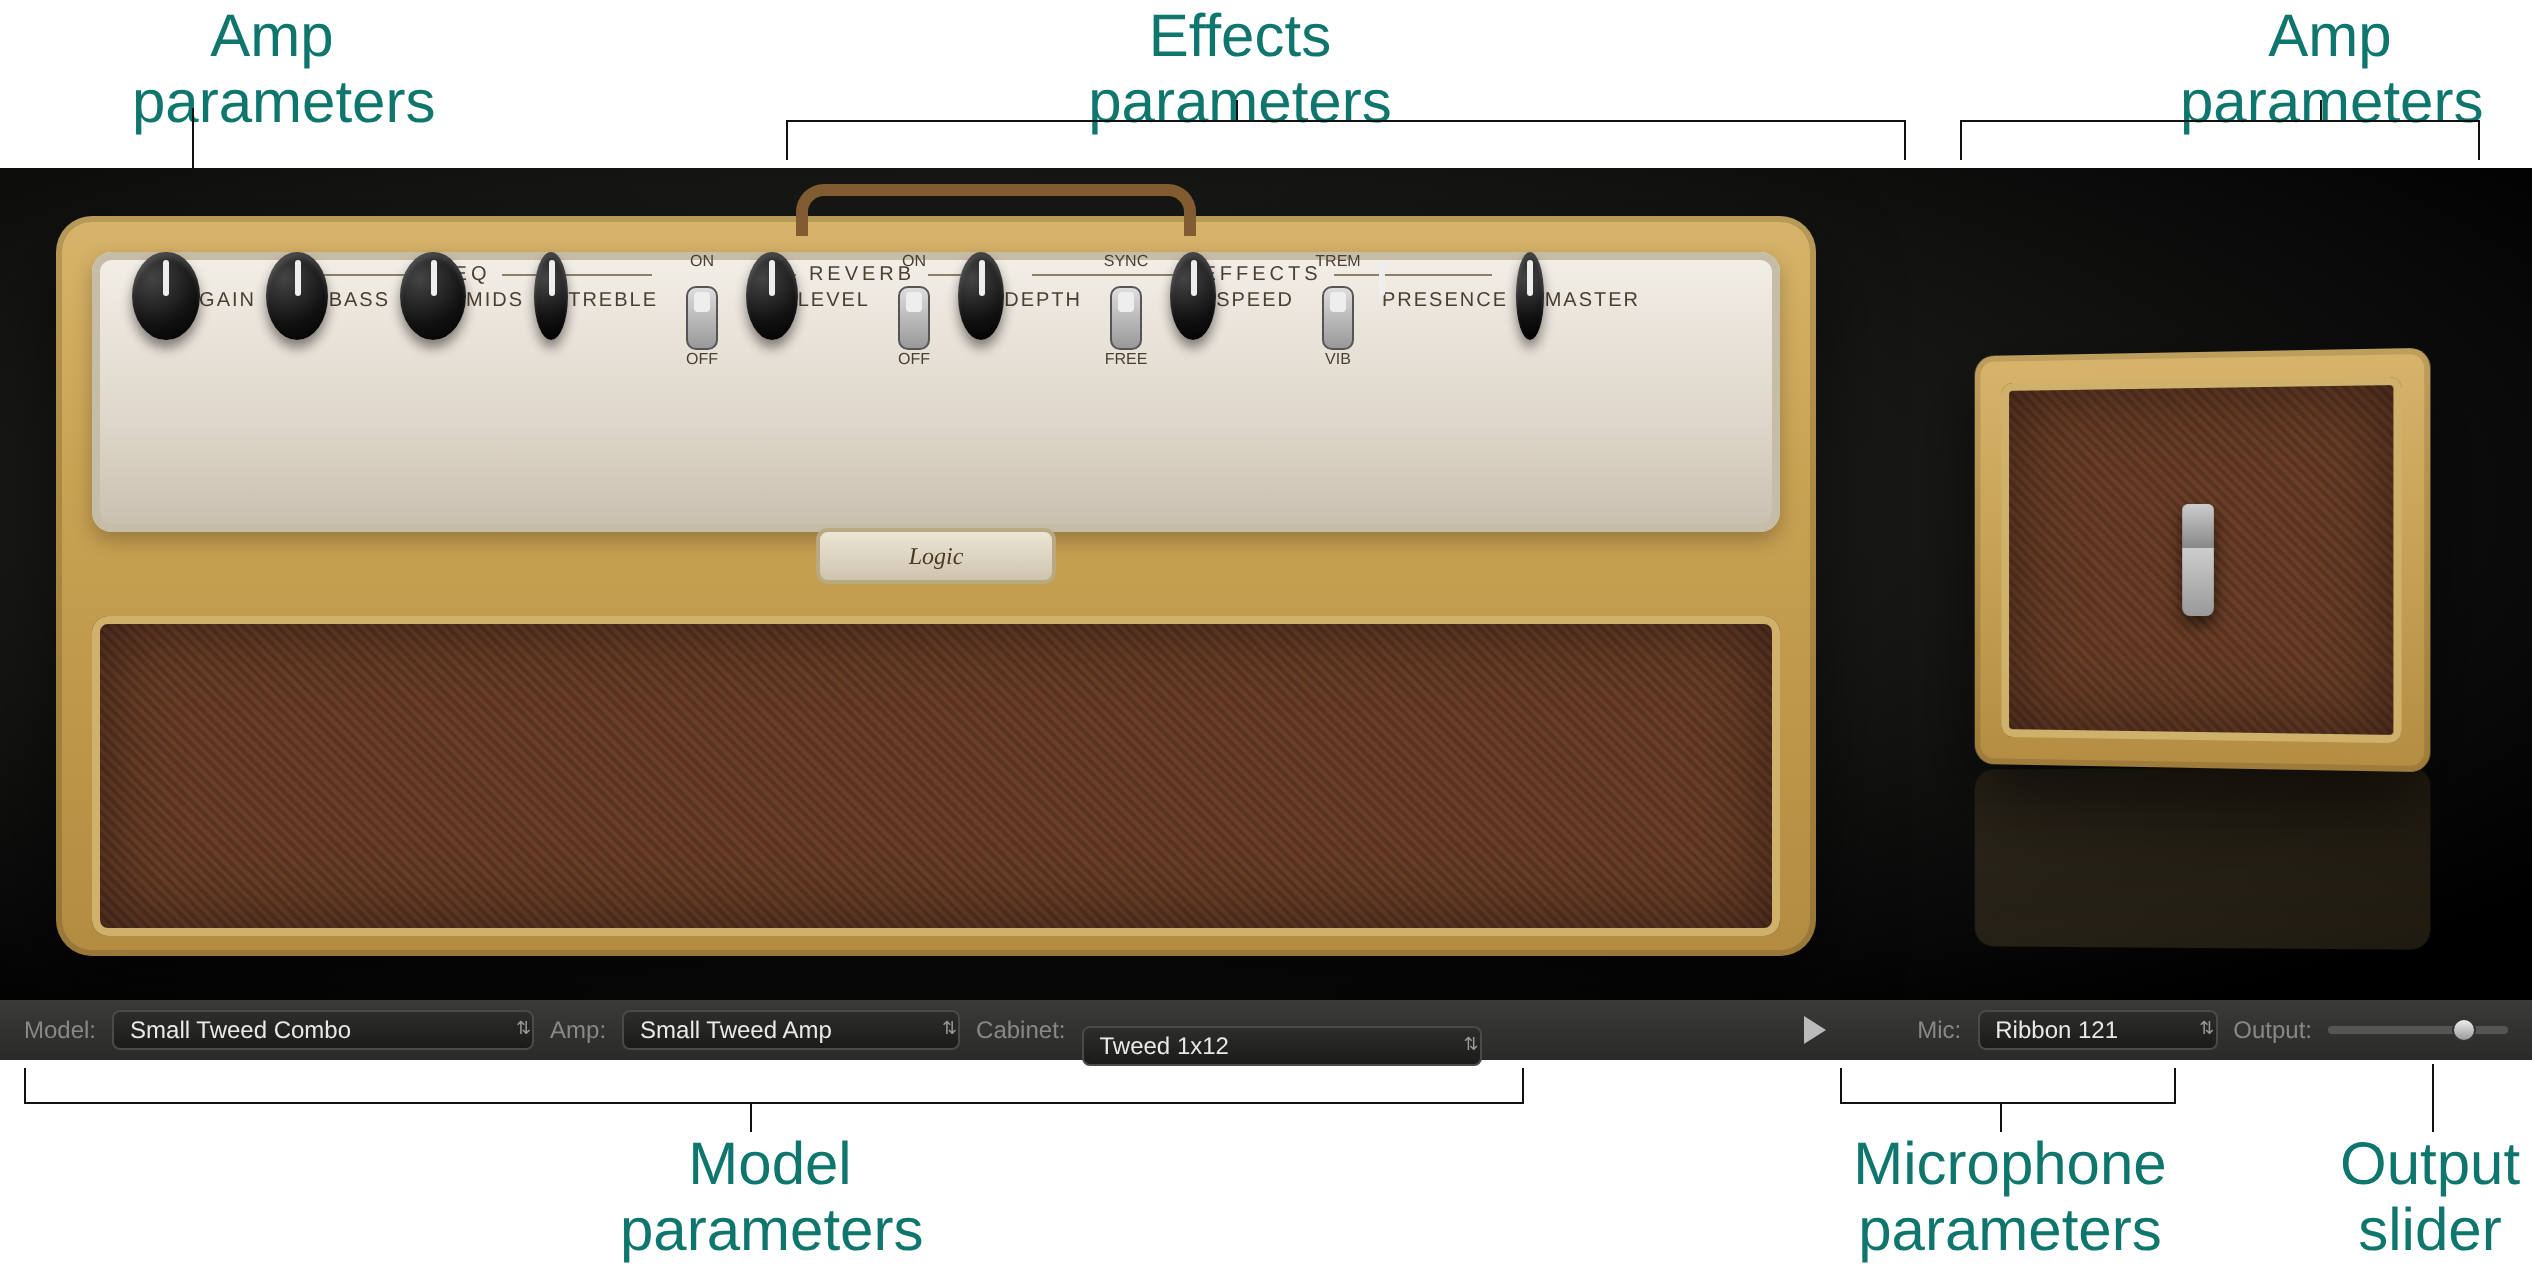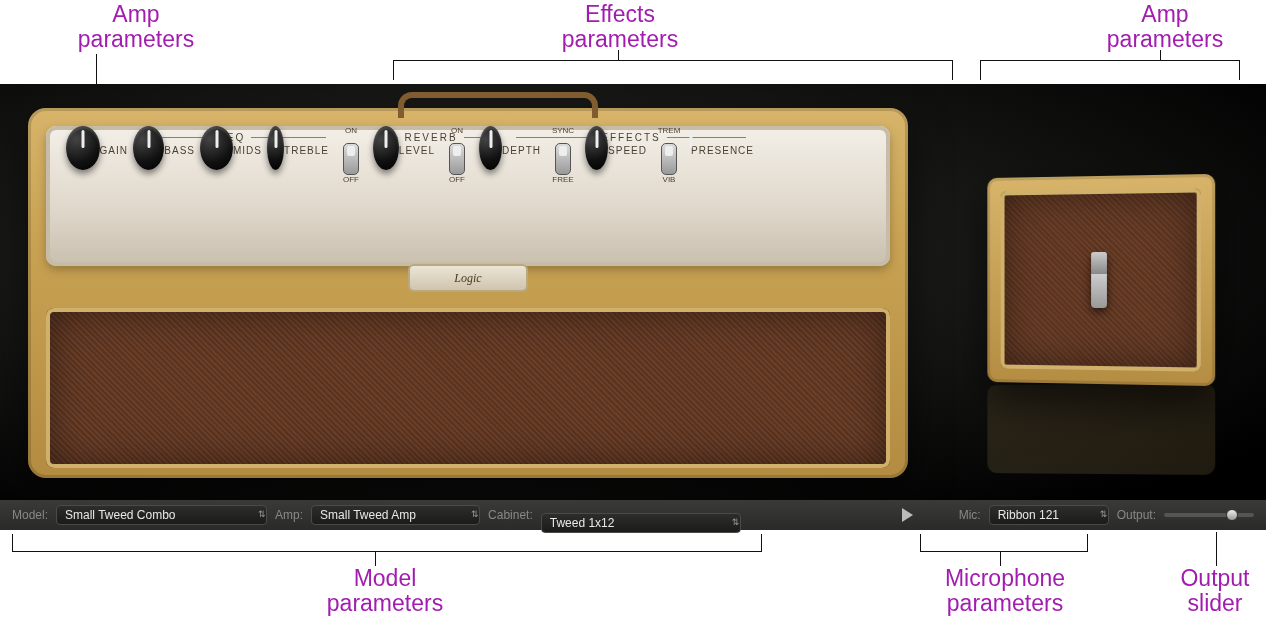--- a/index.html
+++ b/index.html
@@ -1,19 +1,19 @@
 <!DOCTYPE html>
 <html><head>
 <meta charset="utf-8">
 <style>
   * { box-sizing: border-box; margin: 0; padding: 0; }
   body { font-family: "Helvetica Neue", Arial, sans-serif; background: #fff; width: 1266px; height: 636px; position: relative; }
 
   
-  .callout { position: absolute; font-size: 23px; color: #a21caf; line-height: 1.1; text-align: center; }
+  .callout { position: absolute; font-size: 30px; color: #0f766e; line-height: 1.1; text-align: center; }
   .callout-line-v { position: absolute; width: 1px; background: #111; }
   .callout-bracket { position: absolute; border: 1px solid #111; border-bottom: none; }
   .callout-bracket.bot { border: 1px solid #111; border-top: none; }
 
   
   .stage { position: absolute; left: 0; top: 84px; width: 1266px; height: 416px; background: radial-gradient(ellipse at 38% 40%, #2a2a28 0%, #141413 50%, #000 90%); overflow: hidden; }
 
   
   .amp { position: absolute; left: 28px; top: 24px; width: 880px; height: 370px; border-radius: 18px;
          background: linear-gradient(#d7b46a, #c9a353 35%, #bd964a 70%, #b38c42);
@@ -139,20 +139,24 @@
       <div class="switch-slot">
         <div class="sw-lbl">TREM</div>
         <div class="switch"></div>
         <div class="sw-lbl">VIB</div>
       </div>
 
       <div class="knob-slot">
         <div class="knob"></div>
         <div class="knob-label">PRESENCE</div>
       </div>
+      <div class="knob-slot">
+        <div class="knob"></div>
+        <div class="knob-label">MASTER</div>
+      </div>
 
       <div class="badge">Logic</div>
     </div>
 
     <div class="grille"></div>
   </div>
 
   <div class="cab-reflect"></div>
   <div class="cab">
     <div class="grille">

